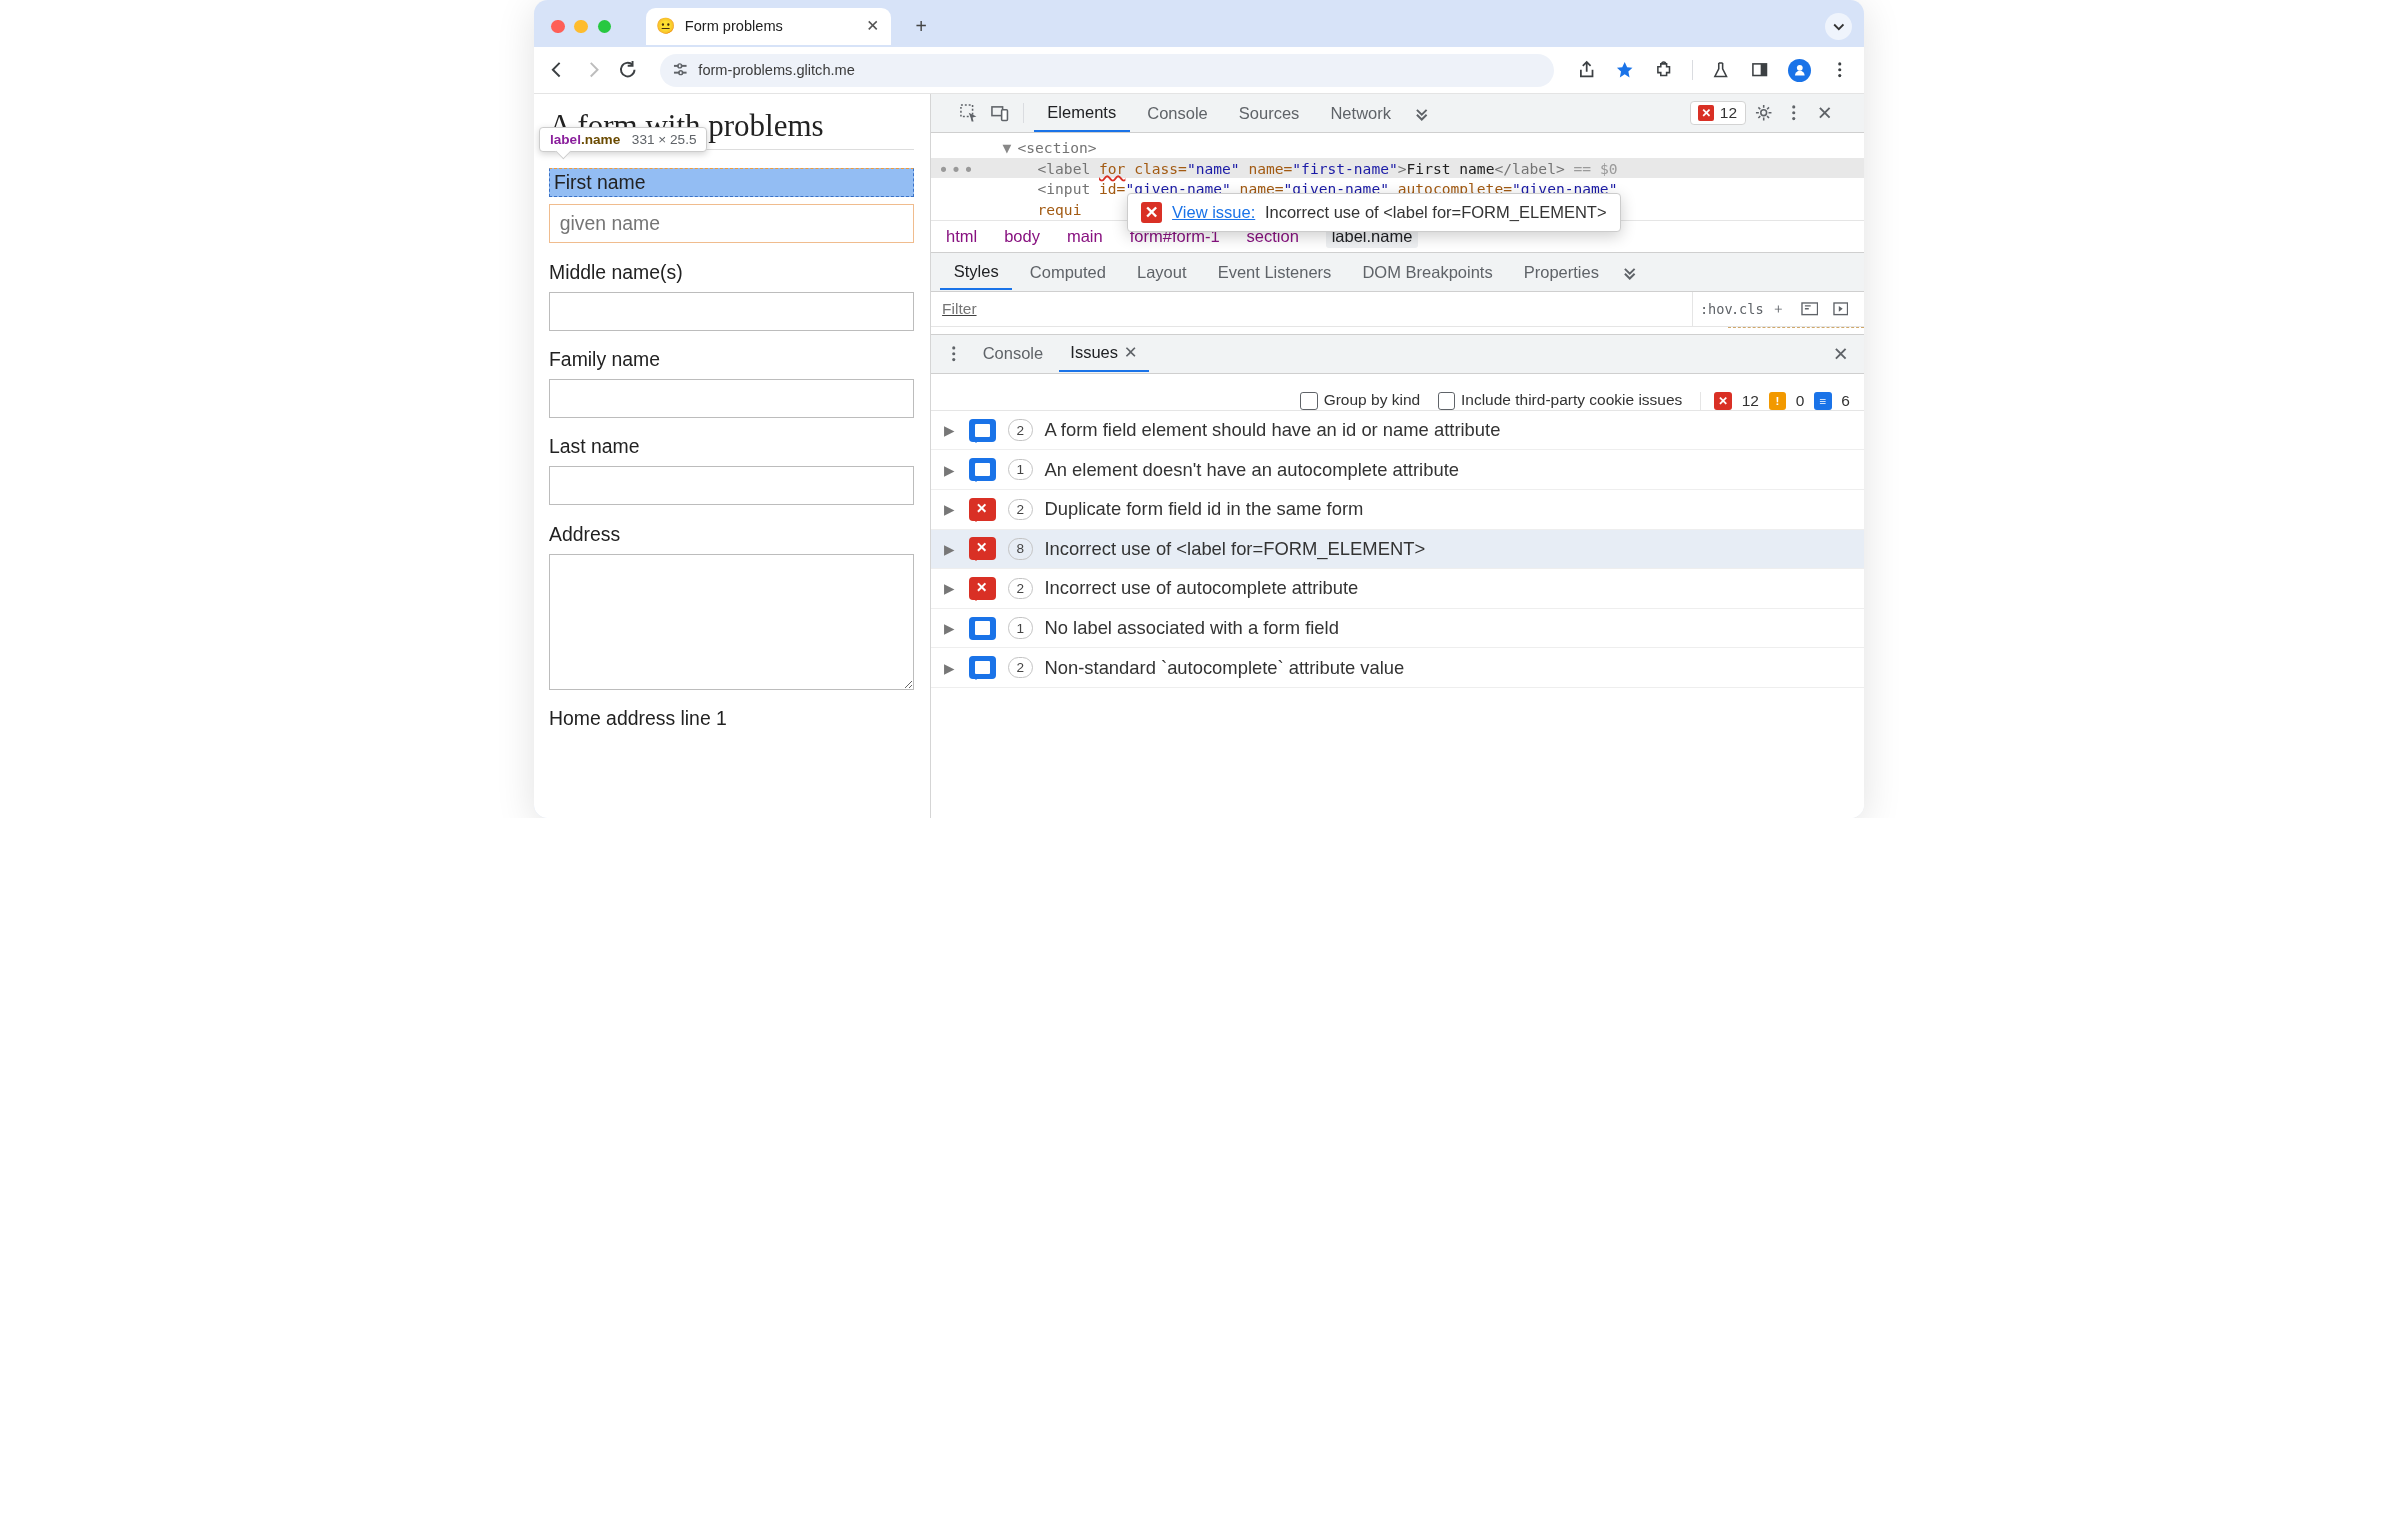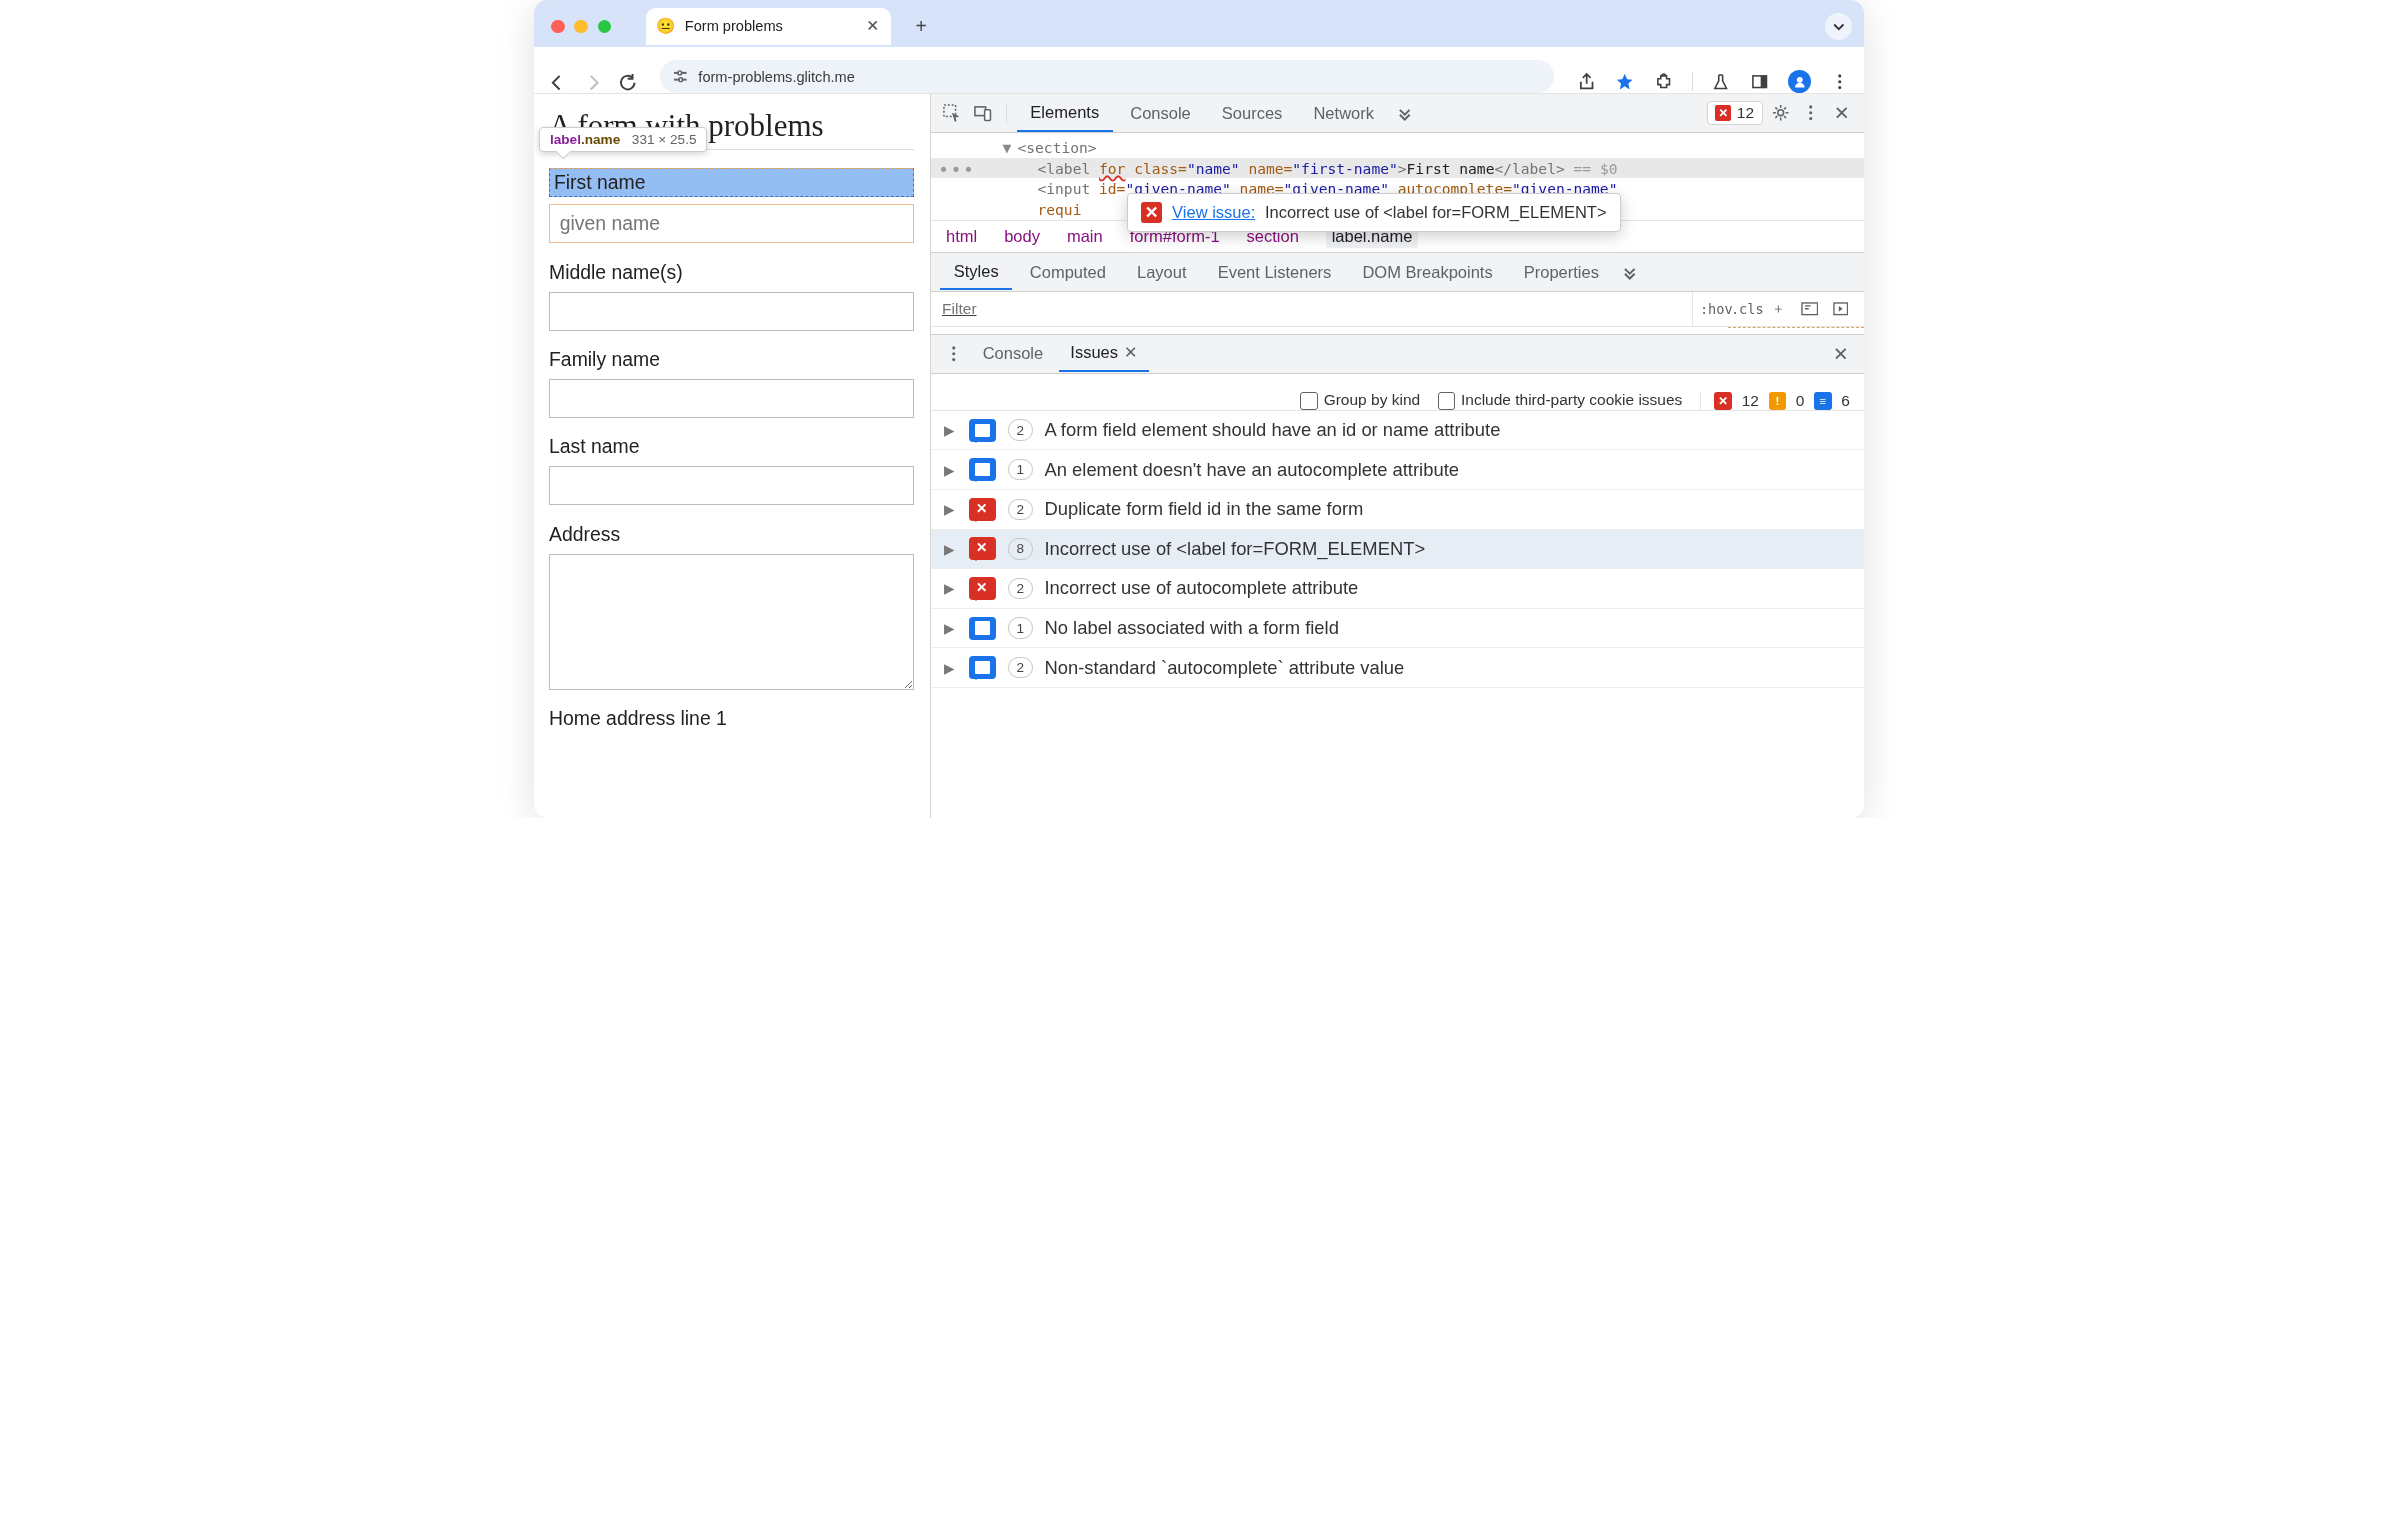--- a/index.html
+++ b/index.html
@@ -55,21 +55,21 @@
     margin-left:auto; width:27px; height:27px; border-radius:50%;
     background:rgba(255,255,255,0.6);
     display:flex; align-items:center; justify-content:center;
     font-size:13.6px; color:#333;
   }
   
   .toolbar {
     background: #fff;
     height: 47px;
     display:flex;
-    align-items:flex-end;
+    align-items:center;
     padding: 0 13.6px;
     gap: 13.6px;
     border-bottom: 1px solid #e4e4e4;
   }
   .tb-icon { width:21.3px; height:21.3px; display:flex; align-items:center; justify-content:center; color:#414141; cursor:pointer; }
   .tb-icon.disabled { color:#b8b8b8; }
   .omnibox {
     flex:1;
     background:#eef2f9;
     border-radius: 21.3px;
@@ -141,21 +141,21 @@
     position:absolute; bottom:-5.8px; left:17.5px;
     width:9.7px; height:9.7px; background:#fff;
     border-right:1px solid #ccc; border-bottom:1px solid #ccc;
     transform: rotate(45deg);
   }
   
   .devtools { flex:1; display:flex; flex-direction:column; font-size:14.6px; color:#333; }
   .dt-tabs {
     height: 39px; background:#f1f3f4;
     border-bottom:1px solid #cfcfcf;
-    display:flex; align-items:center; padding:0 8px; gap:3.9px;
+    display:flex; align-items:center; padding:0 25px; gap:3.9px;
   }
   .dt-icon { width:27px; height:27px; display:flex; align-items:center; justify-content:center; color:#414549; cursor:pointer; }
   .dt-tab { padding:8.7px 13.6px; color:#5f6368; cursor:pointer; font-size:16.5px; }
   .dt-tab.active { color:#202124; border-bottom:2.9px solid #1a73e8; }
   .dt-tabs .spacer { flex:1; }
   .errbadge {
     background:#fff; border:1px solid #d3d3d3; border-radius:3.9px;
     padding:1.9px 7.8px; display:flex; align-items:center; gap:5.8px;
     font-size:15.5px;
   }

